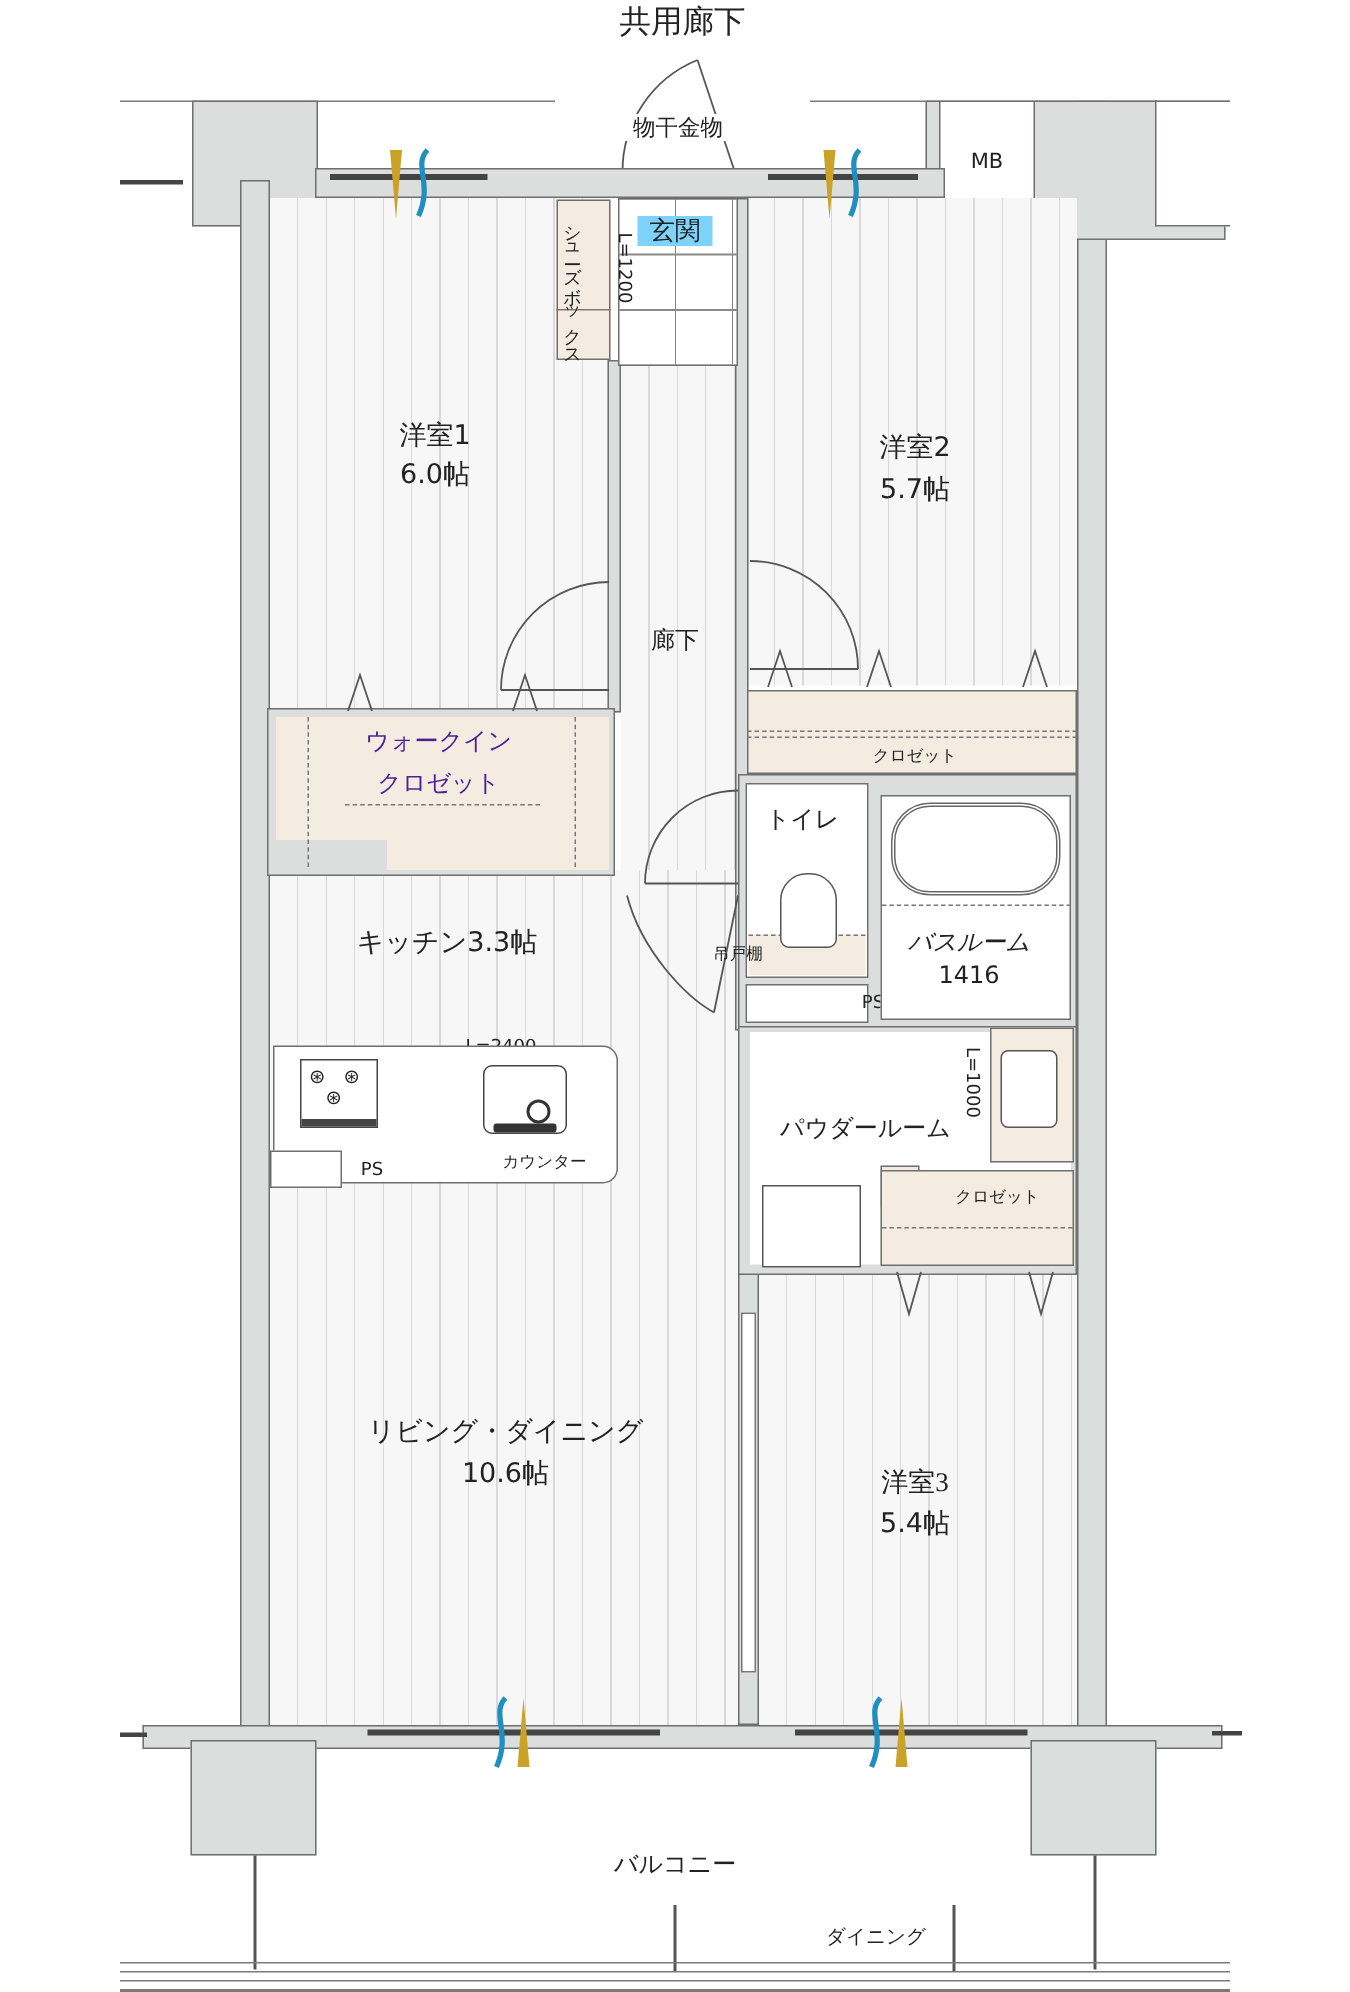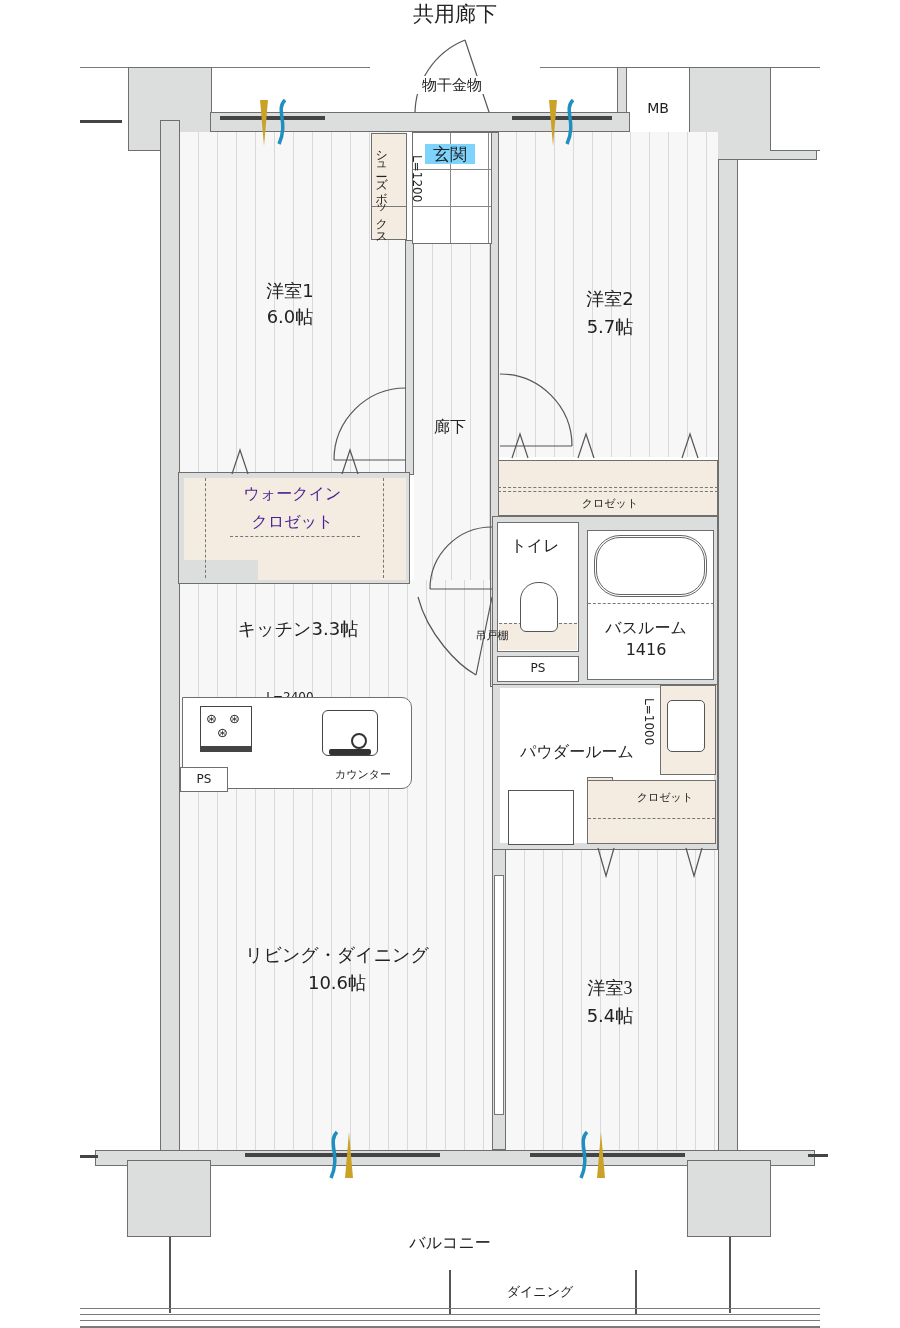--- a/index.html
+++ b/index.html
@@ -5,21 +5,21 @@
   html,body{margin:0;padding:0;background:#ffffff;}
   body{width:900px;height:1328px;position:relative;overflow:hidden;font-family:"DejaVu Sans","Liberation Sans",sans-serif;color:#222;}
   .abs{position:absolute;}
   .wall{position:absolute;background:#dcdddd;border:1.5px solid #6f6f6f;box-sizing:border-box;}
   .floor{position:absolute;box-sizing:border-box;background-color:#f7f7f7;
     background-image:repeating-linear-gradient(90deg, transparent 0px, transparent 18px, #d9d9d9 18px, #d9d9d9 19px);}
   .plain{position:absolute;background:#ffffff;box-sizing:border-box;border:1.5px solid #6f6f6f;}
   .closet{position:absolute;background:#f4ece1;box-sizing:border-box;border:1.5px solid #6f6f6f;}
   .label{position:absolute;text-align:center;white-space:nowrap;line-height:1.2;}
   .room-name{font-size:18px;color:#222;}
-  .small{font-size:12px;color:#222;}
+  .small{font-size:12px;color:#222;padding-left:44px;}
   .tiny{font-size:11px;color:#222;}
   .vert{writing-mode:vertical-rl;font-size:12px;line-height:1.05;}
   .red{color:#4c1d95;font-size:16px;}
   .rail{position:absolute;height:0;border-top:1.5px solid #7a7a7a;}
   .dash{position:absolute;border-top:1.5px dashed #777;height:0;}
   .vdash{position:absolute;border-left:1.5px dashed #777;width:0;}
   .sash{position:absolute;height:4px;background:#444;}
   svg{position:absolute;overflow:visible;}
 </style>
 </head>
@@ -143,21 +143,21 @@
 <div class="closet" style="left:499px;top:623px;width:78px;height:27px;border:none;"></div>
 <div class="dash" style="left:499px;top:623px;width:78px;"></div>
 <div class="abs" style="left:520px;top:582px;width:36px;height:48px;border:1.3px solid #555;border-radius:18px 18px 6px 6px;background:#fff;"></div>
 <div class="label tiny" style="left:472px;top:629px;width:40px;">吊戸棚</div>
 <div class="plain" style="left:497px;top:656px;width:82px;height:26px;"></div>
 <div class="label small" style="left:497px;top:661px;width:82px;">PS</div>
 
 <div class="plain" style="left:587px;top:530px;width:127px;height:150px;"></div>
 <div class="abs" style="left:594px;top:535px;width:113px;height:62px;border:3px double #666;border-radius:26px;box-sizing:border-box;background:#fff;"></div>
 <div class="dash" style="left:588px;top:603px;width:126px;"></div>
-<div class="label room-name" style="left:596px;top:618px;width:100px;font-size:16px;">バスルーム</div>
+<div class="label room-name" style="left:596px;top:618px;width:100px;font-size:16px;font-style:italic;">バスルーム</div>
 <div class="label room-name" style="left:606px;top:640px;width:80px;font-size:16px;">1416</div>
 
 <div class="wall" style="left:492px;top:684px;width:226px;height:166px;"></div>
 <div class="plain" style="left:500px;top:688px;width:214px;height:155px;border:none;"></div>
 <div class="closet" style="left:660px;top:685px;width:56px;height:90px;"></div>
 <div class="abs" style="left:667px;top:700px;width:36px;height:50px;border:1.3px solid #555;border-radius:5px;background:#fff;"></div>
 <div class="label vert" style="left:642px;top:698px;font-size:12px;">L=1000</div>
 <div class="label room-name" style="left:512px;top:742px;width:130px;font-size:16px;">パウダールーム</div>
 <div class="abs" style="left:508px;top:790px;width:66px;height:55px;border:1.3px solid #555;background:#fff;box-sizing:border-box;"></div>
 <div class="closet" style="left:587px;top:777px;width:26px;height:28px;"></div>

